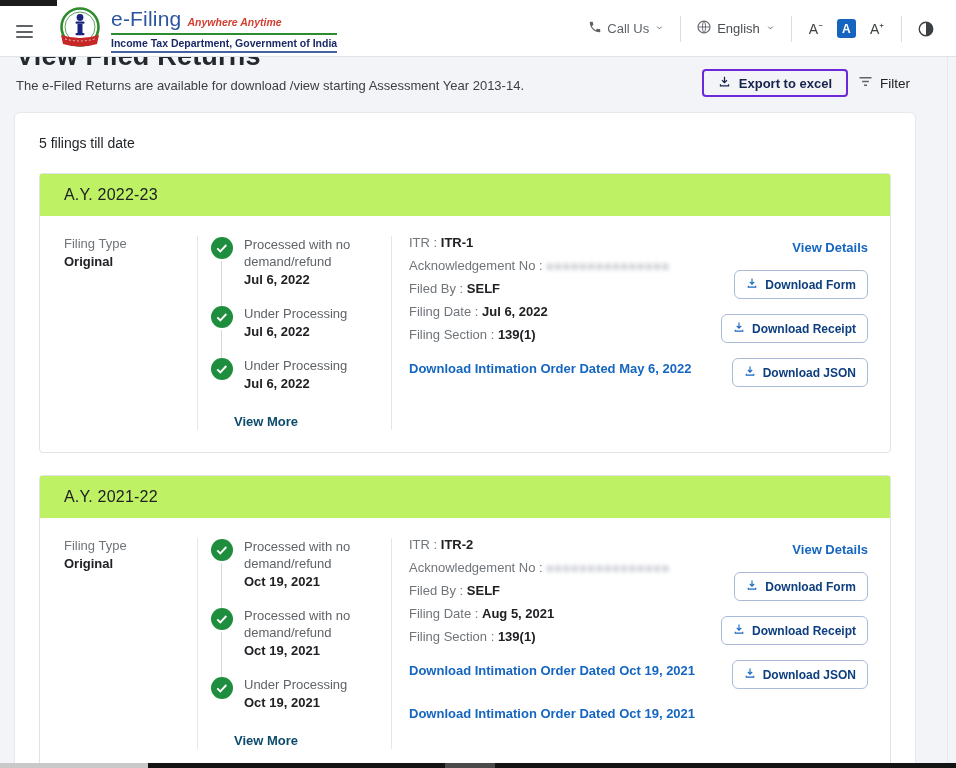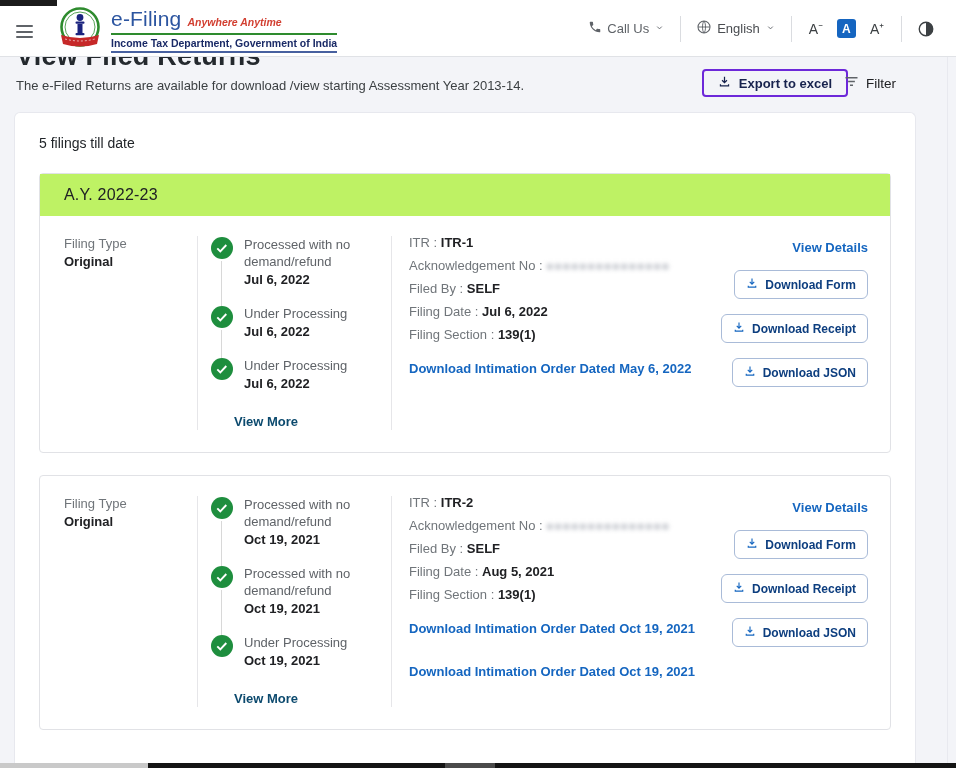--- a/index.html
+++ b/index.html
@@ -42,21 +42,21 @@
 
   
   .page-title { position:absolute; left:16px; top:41px; font-size:27px; font-weight:700;
     color:#24292e; z-index:5; letter-spacing:.2px; }
   .page-sub { position:absolute; left:16px; top:78px; font-size:13px; color:#3c4043; z-index:5; }
 
   .export-btn { position:absolute; right:108px; top:69px; height:28px; z-index:5;
     display:flex; align-items:center; gap:8px; padding:0 14px;
     border:2px solid #6d28d9; border-radius:4px; background:transparent;
     font-family:"Liberation Sans",sans-serif; font-size:13px; font-weight:600; color:#17224d; cursor:pointer; }
-  .filter-wrap { position:absolute; right:60px; top:75px; z-index:5;
+  .filter-wrap { position:absolute; right:46px; top:75px; z-index:5;
     display:flex; align-items:center; gap:7px; font-size:13.5px; color:#202124; font-weight:500; cursor:pointer; }
 
   
   .panel { position:absolute; left:14px; top:112px; width:902px; height:656px;
     background:#fff; border:1px solid #e7e8ee; border-bottom:none;
     border-radius:6px 6px 0 0; padding:22px 24px 0; overflow:hidden; z-index:4; }
   .filings-count { font-size:14px; font-weight:500; color:#212529; margin-bottom:22px; }
 
   .ret-card { border:1px solid #e1e2e6; border-radius:4px; margin-bottom:22px; background:#fff; }
   .ret-card-header { background:#bef264; padding:12px 24px; font-size:16px; font-weight:500;
@@ -271,20 +271,21 @@
                 <path d="M8 2v7M5 6.5L8 9.5 11 6.5" fill="none" stroke="#1566c0" stroke-width="1.5"></path>
                 <path d="M3 11.5v2h10v-2" fill="none" stroke="#1566c0" stroke-width="1.5"></path>
               </svg></span>
           <span>Download JSON</span>
         </button>
       </div>
     </div>
   </div>
 
   <div class="ret-card">
+    <div class="ret-card-header">A.Y. 2021-22</div>
     <div class="ret-card-body">
       <div class="col-type">
         <div class="ft-label">Filing Type</div>
         <div class="ft-value">Original</div>
       </div>
 
       <div class="col-timeline">
         <div class="tl-item">
           <span class="tl-dot">
             <svg width="22" height="22" viewBox="0 0 22 22">

